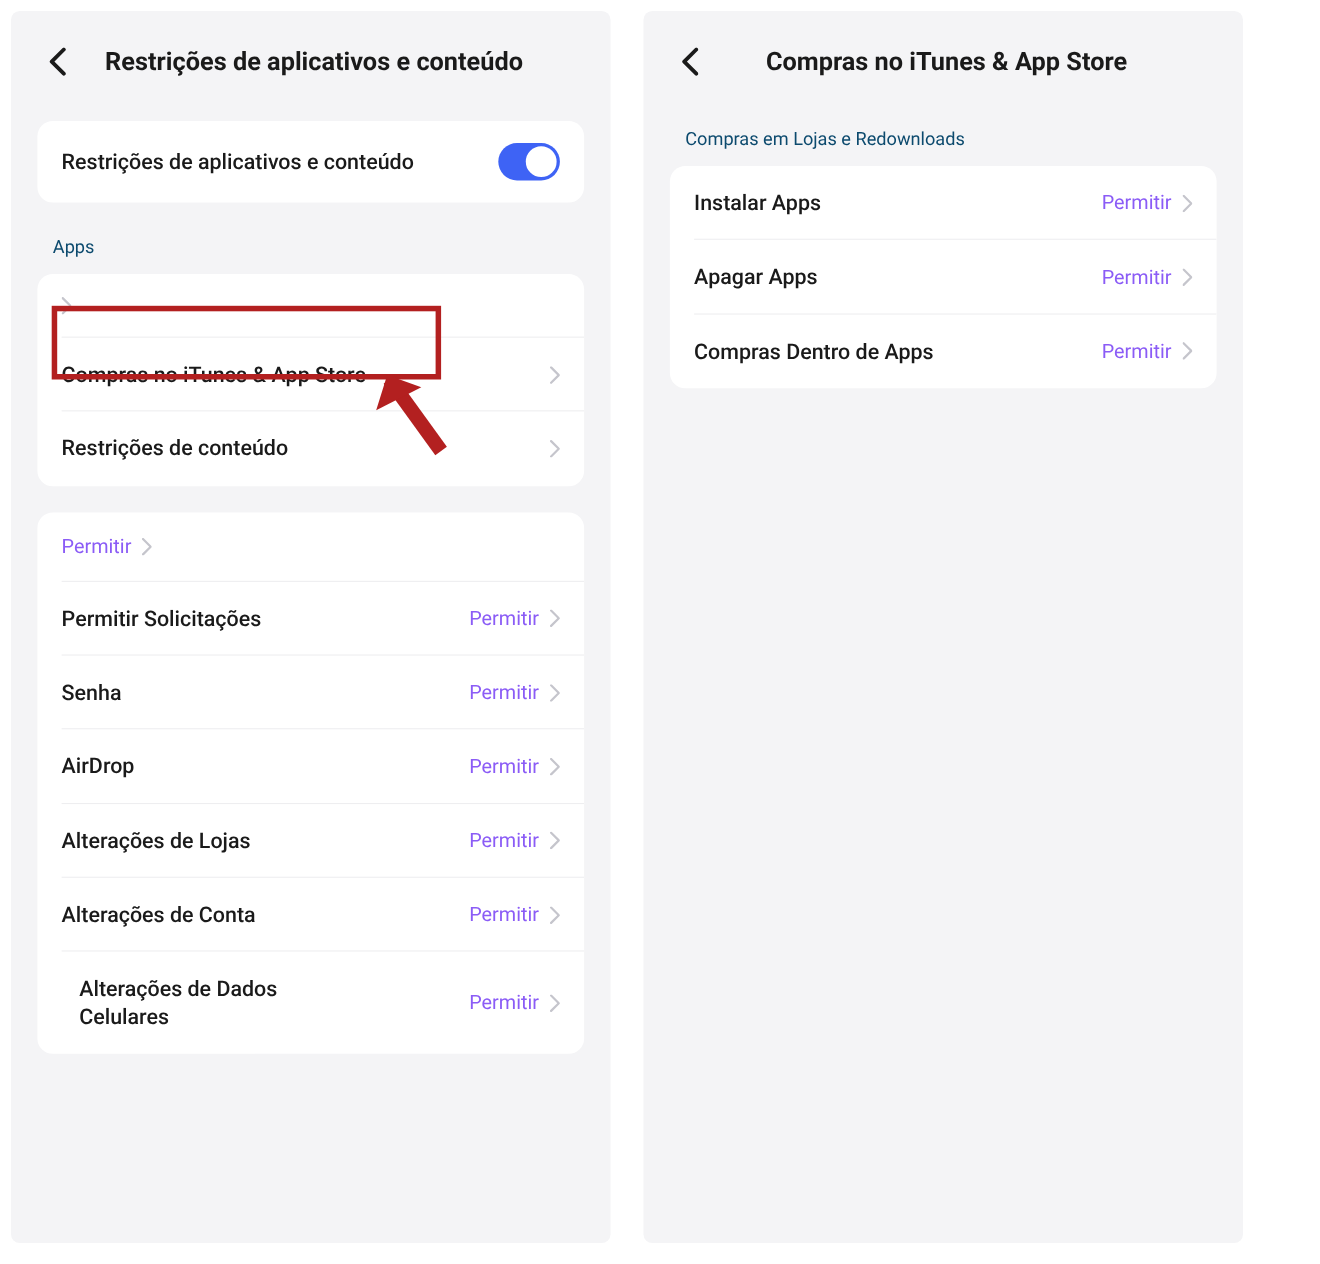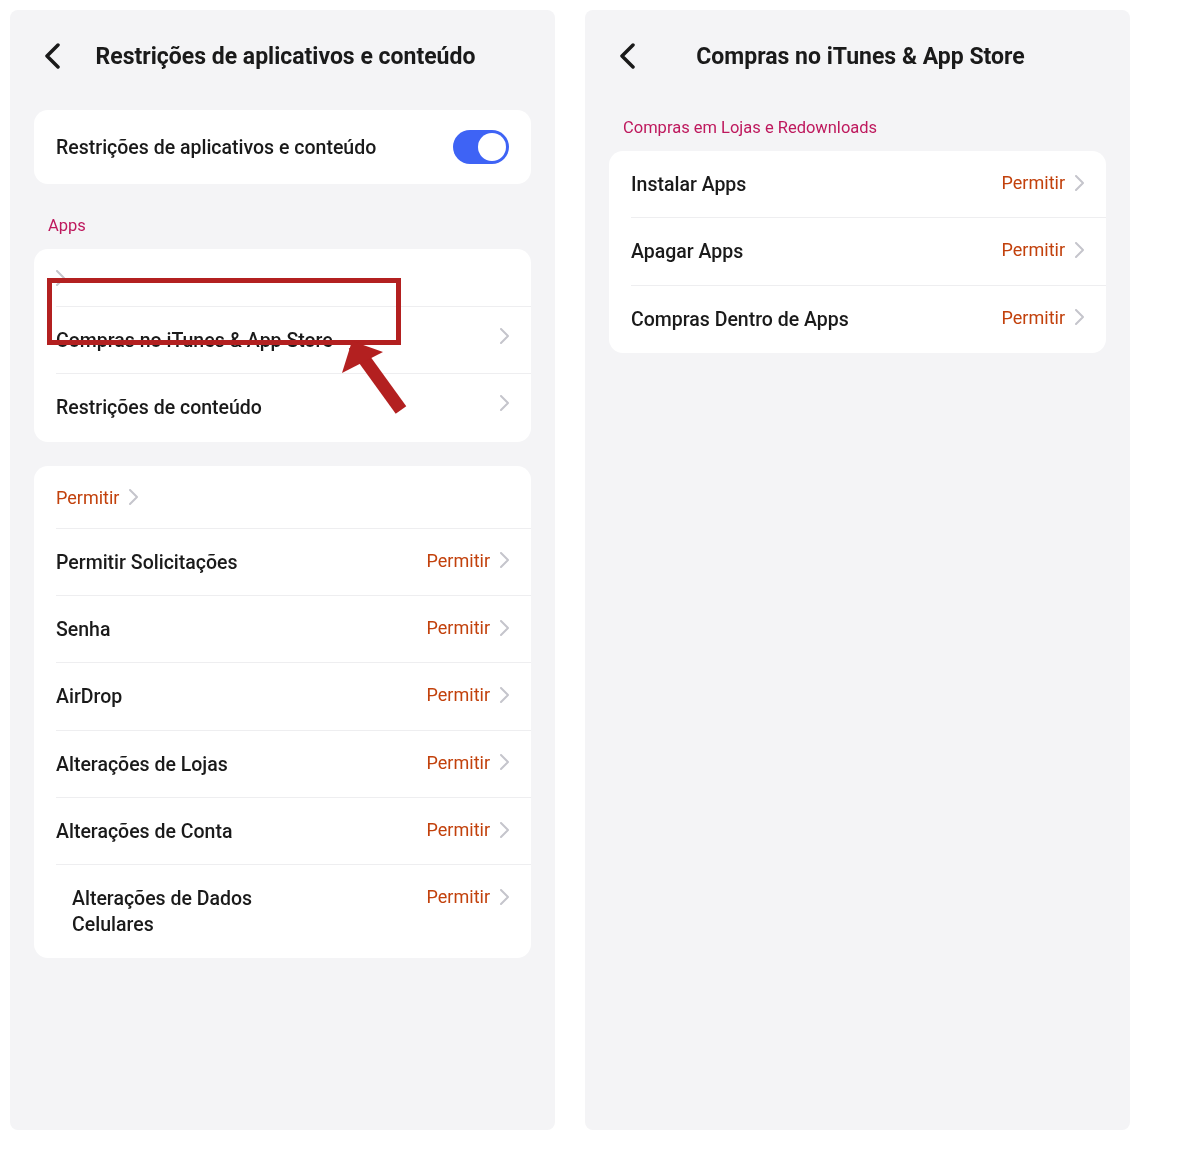--- a/index.html
+++ b/index.html
@@ -78,26 +78,26 @@
       width: 28px;
       height: 28px;
       background: #ffffff;
       border-radius: 50%;
       position: absolute;
       top: 3px;
       right: 3px;
     }
     .section-header {
       font-size: 16.5px;
-      color: #be185d;
+      color: #0c4a6e;
       padding: 8px 14px 14px 14px;
     }
     .list-row {
       display: flex;
-      align-items: flex-start;
+      align-items: center;
       justify-content: space-between;
       padding: 21px 22px;
       cursor: pointer;
       position: relative;
     }
     .list-row:not(:last-child)::after {
       content: "";
       position: absolute;
       bottom: 0;
       left: 22px;
@@ -112,21 +112,21 @@
       max-width: 300px;
       line-height: 1.3;
     }
     .row-right {
       display: flex;
       align-items: center;
       gap: 10px;
     }
     .row-value {
       font-size: 18px;
-      color: #c2410c;
+      color: #8b5cf6;
     }
     .chevron {
       display: flex;
       align-items: center;
     }
     .chevron svg {
       width: 9px;
       height: 16px;
     }
     .highlight-box {

